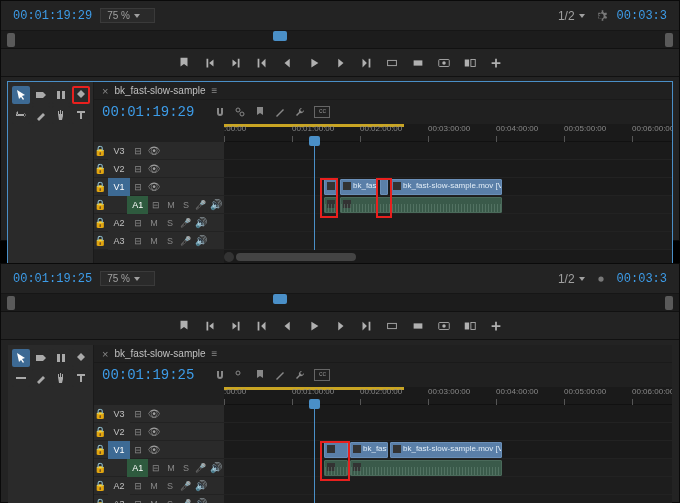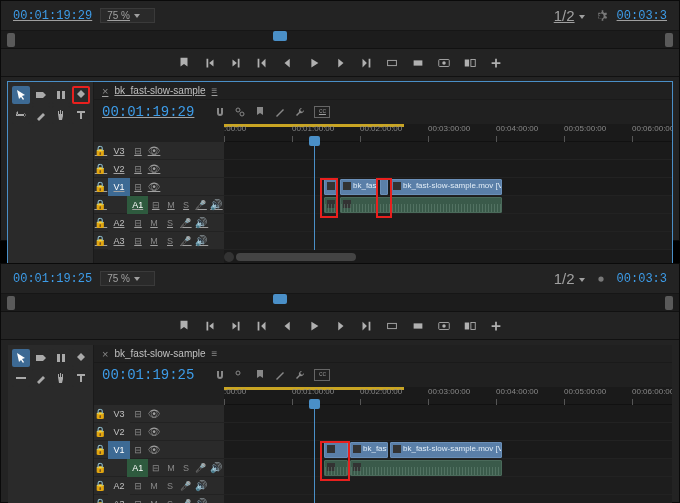--- a/index.html
+++ b/index.html
@@ -4,21 +4,21 @@
 <style>
 * { margin: 0; padding: 0; box-sizing: border-box; }
 body { background: #000; width: 680px; height: 503px; font-family: 'Segoe UI', Arial, sans-serif; font-size: 10px; color: #a0a0a0; overflow: hidden; }
 .panel { background: #232323; border: 1px solid #0a0a0a; position: relative; }
 .divider { height: 22px; background: #000; }
 .top-bar { height: 30px; display: flex; align-items: center; padding: 0 12px; gap: 8px; border-bottom: 1px solid #161616; }
 .timecode { color: #3d9ce8; font-family: 'Courier New', monospace; font-size: 12px; }
 .zoom-select { background: #2a2a2a; border: 1px solid #3a3a3a; color: #a0a0a0; padding: 1px 14px 1px 6px; font-size: 10px; position: relative; }
 .chevron-down { width: 0; height: 0; border-left: 3px solid transparent; border-right: 3px solid transparent; border-top: 4px solid #a0a0a0; display: inline-block; margin-left: 4px; vertical-align: middle; }
 .spacer { flex: 1; }
-.half-select { color: #a0a0a0; font-size: 15px; }
+.half-select { color: #a0a0a0; font-size: 12px; }
 .time-right { color: #3d9ce8; font-family: 'Courier New', monospace; font-size: 12px; }
 .ruler-bar { height: 18px; background: #1c1c1c; position: relative; border-bottom: 1px solid #111; }
 .ruler-handle { position: absolute; top: 2px; width: 8px; height: 14px; background: #5a5a5a; border-radius: 2px; }
 .playhead-top { position: absolute; top: 0; width: 14px; height: 10px; background: #4a8fc7; border-radius: 2px; }
 .transport { height: 28px; display: flex; align-items: center; justify-content: center; gap: 10px; border-bottom: 1px solid #111; }
 .t-btn { width: 16px; height: 16px; display: flex; align-items: center; justify-content: center; color: #b0b0b0; cursor: pointer; }
 .t-btn svg { width: 14px; height: 14px; }
 .editor { display: flex; border: 1px solid #4a8fc7; margin: 4px 6px; }
 .editor.noborder { border-color: transparent; }
 .tool-column { width: 86px; background: #2a2a2a; border-right: 1px solid #1a1a1a; padding: 4px; }
@@ -60,21 +60,21 @@
 .clip-fx { display: inline-block; width: 8px; height: 8px; background: #333; margin-right: 2px; vertical-align: middle; }
 .waveform { position: absolute; bottom: 0; left: 0; right: 0; height: 8px; opacity: 0.5; background: repeating-linear-gradient(90deg, #6a8a7a 0 1px, transparent 1px 3px); }
 .red-annot { position: absolute; border: 2px solid #e8201e; z-index: 20; pointer-events: none; }
 .scrollbar-h { height: 14px; background: #1a1a1a; margin-left: 130px; position: relative; display: flex; align-items: center; }
 .sb-thumb { position: absolute; height: 8px; background: #444; border-radius: 4px; top: 3px; }
 .sb-end { width: 10px; height: 10px; background: #333; border-radius: 50%; }
 </style>
 </head>
 <body>
 
-<div class="panel" style="height:241px;text-decoration:underline;">
+<div class="panel" style="height:241px;">
 
   <div class="top-bar">
     <span class="timecode">00:01:19:29</span>
     <span class="zoom-select"><span>75 %</span><span class="chevron-down"></span></span>
     <span class="spacer"></span>
     <span class="half-select"><span>1/2</span><span class="chevron-down"></span></span>
     <span class="t-btn">
         <svg viewBox="0 0 16 16" fill="currentColor">
           <path d="M8 5a3 3 0 100 6 3 3 0 000-6zM13 8l2 1-1 2-2-.5-1.5 1 .2 2h-2l.2-2-1.5-1-2 .5-1-2 2-1v-1l-2-1 1-2 2 .5 1.5-1-.2-2h2l-.2 2 1.5 1 2-.5 1 2-2 1z" opacity="0.6"></path>
         </svg>

